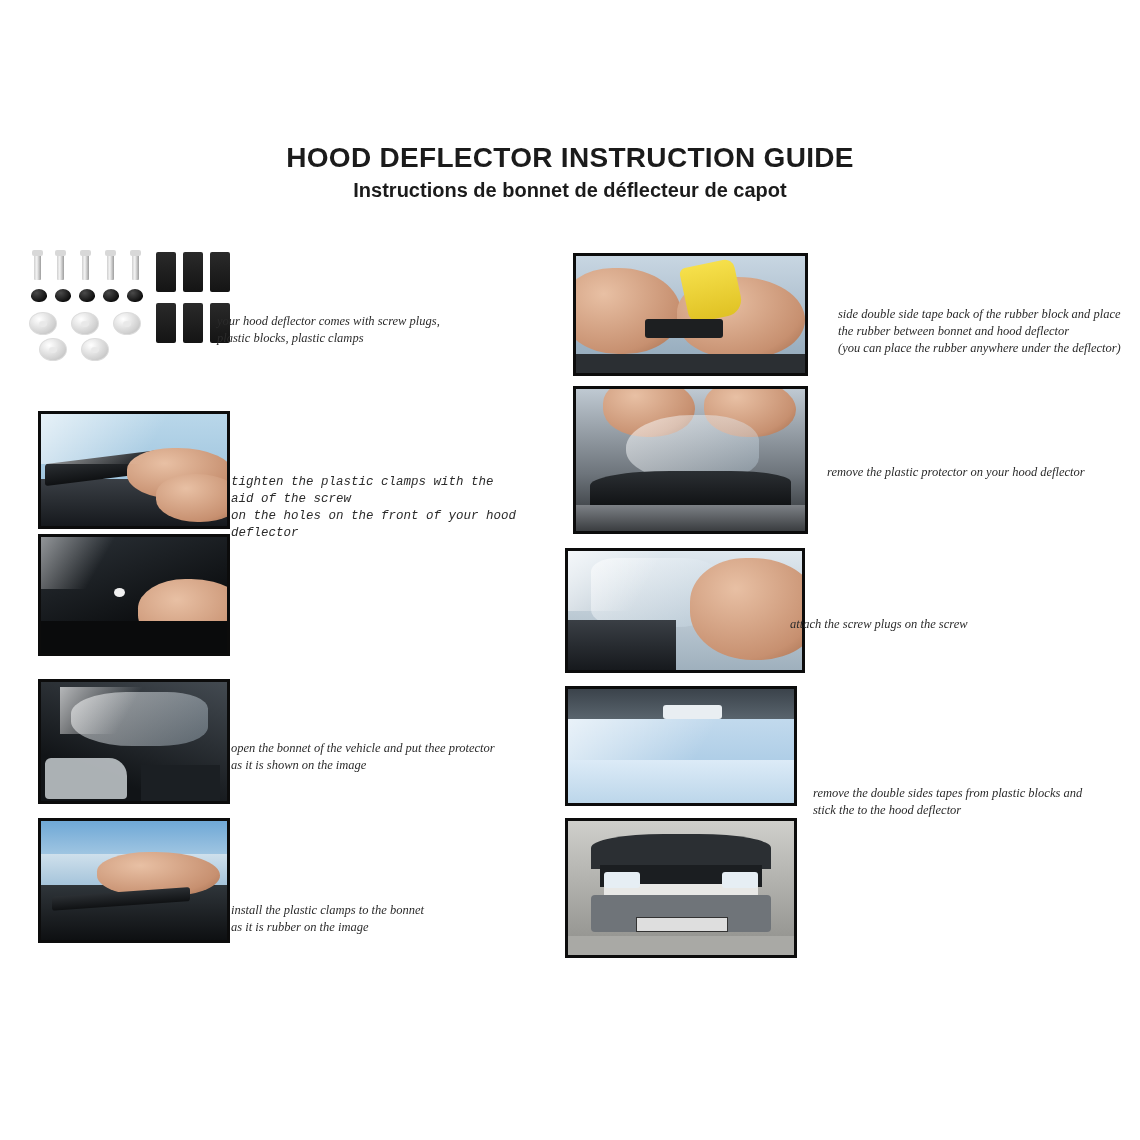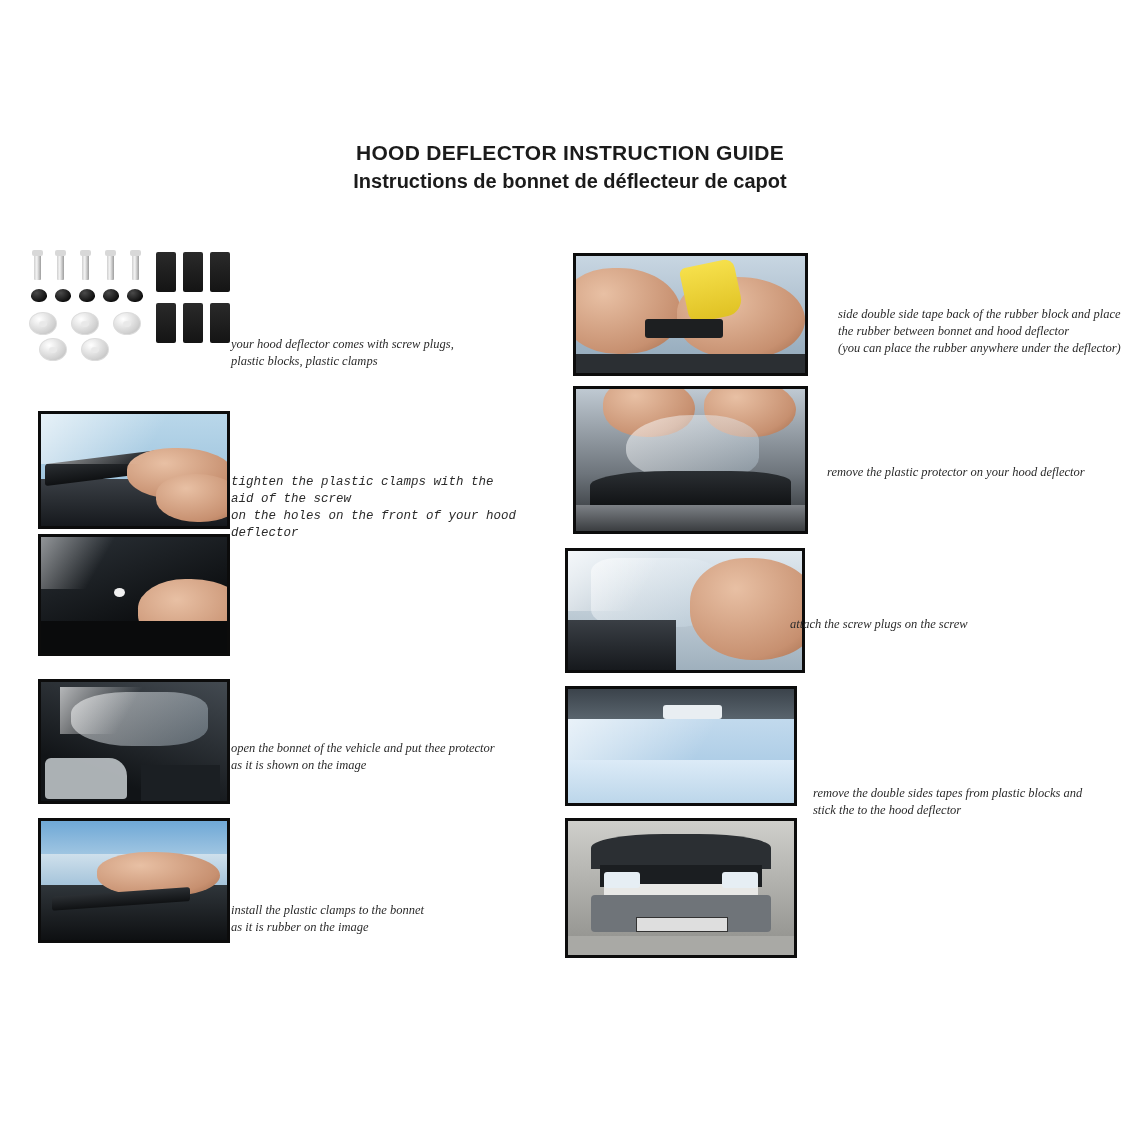--- a/index.html
+++ b/index.html
@@ -17,21 +17,21 @@
 
   
   .title-block {
     position: absolute;
     top: 140px;
     left: 0;
     width: 1140px;
     text-align: center;
   }
   .title-main {
-    font-size: 21px;
+    font-size: 28px;
     font-weight: bold;
     letter-spacing: 0.3px;
     color: #1b1b1b;
     line-height: 1.25;
   }
   .title-sub {
     font-size: 20px;
     font-weight: bold;
     color: #1b1b1b;
     line-height: 1.3;
@@ -159,21 +159,21 @@
   <div class="clampdisc" style="left:56px; top:88px;"></div>
 
   <div class="block" style="left:131px; top:2px;"></div>
   <div class="block" style="left:158px; top:2px;"></div>
   <div class="block" style="left:185px; top:2px;"></div>
   <div class="block" style="left:131px; top:53px;"></div>
   <div class="block" style="left:158px; top:53px;"></div>
   <div class="block" style="left:185px; top:53px;"></div>
 </div>
 
-<div class="caption" style="left:231px; top:313px; width:270px;margin-top:23px;">your hood deflector comes with screw plugs,
+<div class="caption" style="left:217px; top:313px; width:270px;">your hood deflector comes with screw plugs,
 plastic blocks, plastic clamps</div>
 
 <div class="photo" style="left:38px; top:411px; width:192px; height:118px;">
   <div class="inner">
     <div class="sky" style="inset:0;"></div>
     <div class="hood-dark" style="left:0; top:58%; width:100%; height:42%;"></div>
     <div class="deflector" style="left:2%; top:38%; width:62%; height:20%; transform:skewY(-7deg); border-radius:3px;"></div>
     <div class="hand" style="left:46%; top:30%; width:58%; height:46%;"></div>
     <div class="hand" style="left:62%; top:54%; width:46%; height:42%;"></div>
     <div class="shine" style="left:0; top:0; width:100%; height:45%;"></div>

